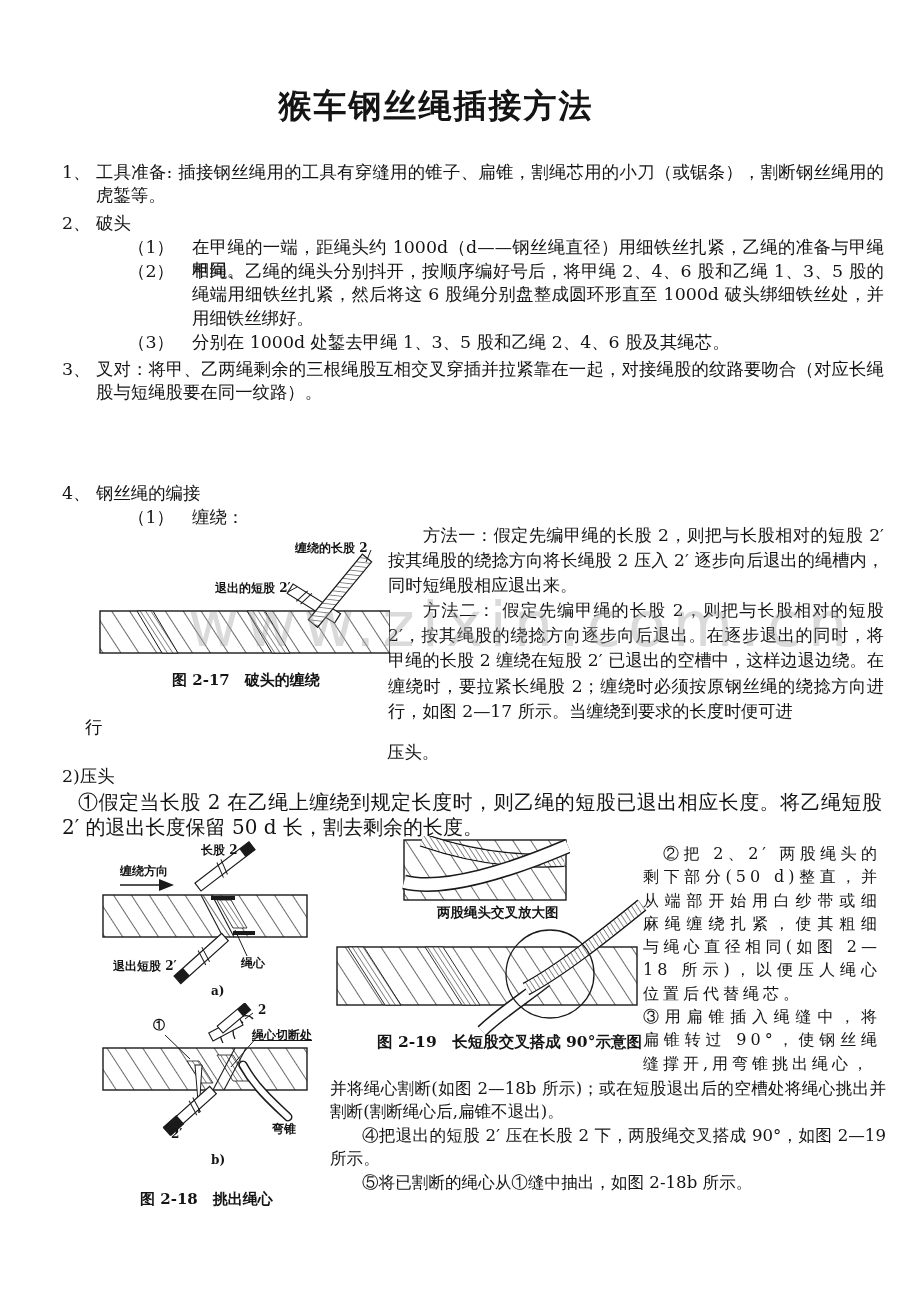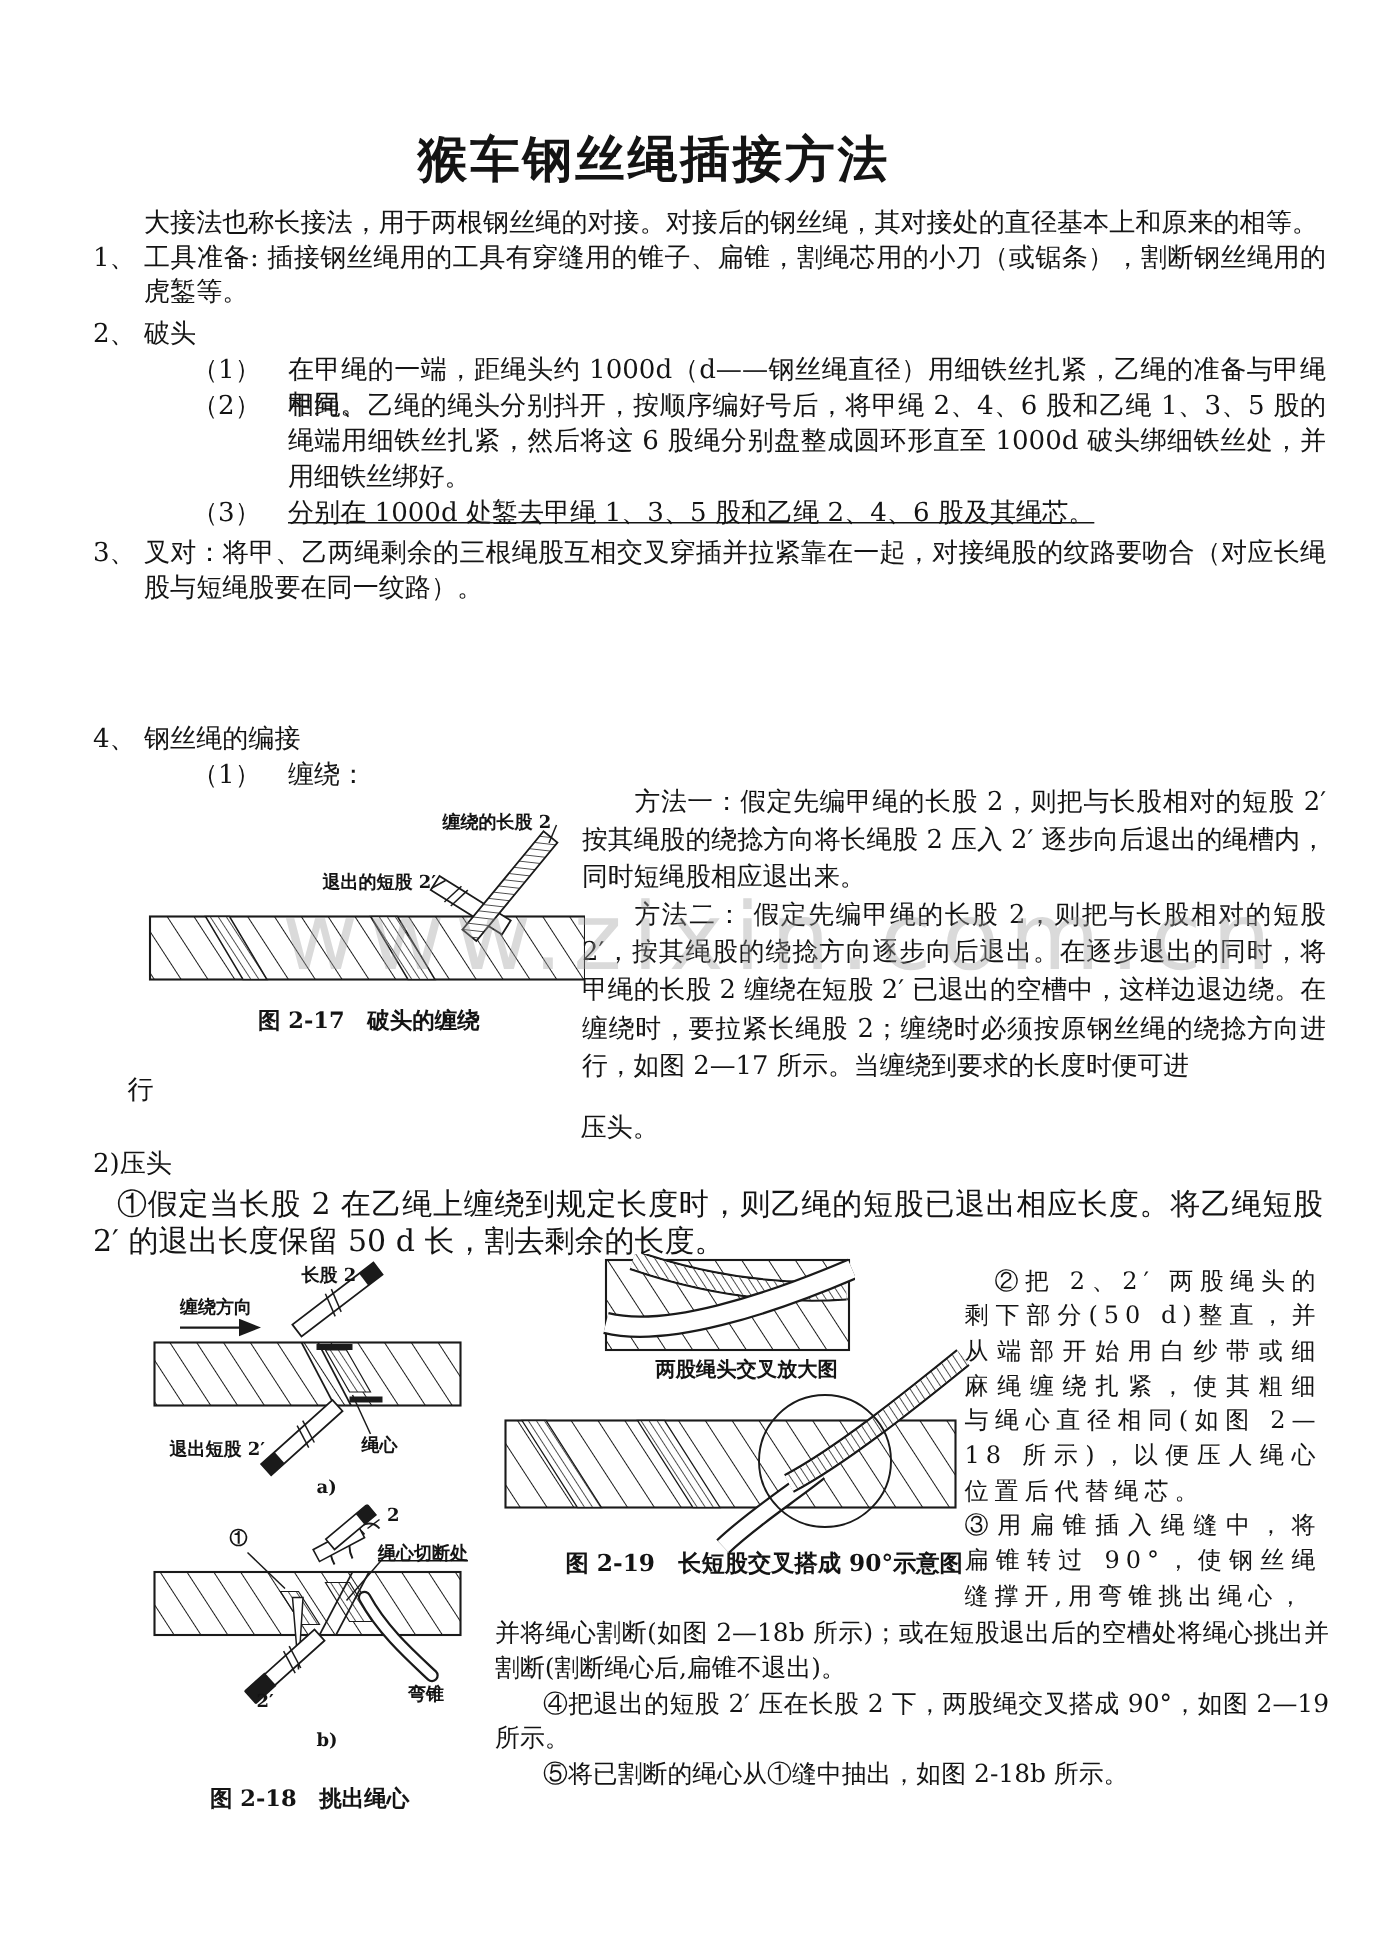--- a/index.html
+++ b/index.html
@@ -45,21 +45,20 @@
     </marker>
   </defs>
 </svg>
 
 <div class="page">
 
   <div class="watermark">www.zixin.com.cn</div>
 
   <div class="abs title" style="top:84px;left:0;">猴车钢丝绳插接方法</div>
 
-  <div class="abs body-txt" style="left:96px;top:138px;width:792px;">大接法也称长接法，用于两根钢丝绳的对接。对接后的钢丝绳，其对接处的直径基本上和原来的相等。</div>
 
   <div class="li body-txt" style="left:62px;top:161px;width:822px;">
     <span class="num">1、</span>
     <div style="margin-left:34px;">工具准备: 插接钢丝绳用的工具有穿缝用的锥子、扁锥，割绳芯用的小刀（或锯条），割断钢丝绳用的虎錾等。</div>
   </div>
 
   <div class="li body-txt" style="left:62px;top:212px;width:822px;">
     <span class="num">2、</span>
     <div style="margin-left:34px;">破头</div>
   </div>
@@ -69,21 +68,21 @@
     <div style="margin-left:64px;">在甲绳的一端，距绳头约 1000d（d——钢丝绳直径）用细铁丝扎紧，乙绳的准备与甲绳相同。</div>
   </div>
 
   <div class="li body-txt" style="left:128px;top:260px;width:756px;">
     <span class="num">（2）</span>
     <div style="margin-left:64px;">甲绳、乙绳的绳头分别抖开，按顺序编好号后，将甲绳 2、4、6 股和乙绳 1、3、5 股的绳端用细铁丝扎紧，然后将这 6 股绳分别盘整成圆环形直至 1000d 破头绑细铁丝处，并用细铁丝绑好。</div>
   </div>
 
   <div class="li body-txt" style="left:128px;top:331px;width:756px;">
     <span class="num">（3）</span>
-    <div style="margin-left:64px;text-decoration:underline;">分别在 1000d 处錾去甲绳 1、3、5 股和乙绳 2、4、6 股及其绳芯。</div>
+    <div style="margin-left:64px;">分别在 1000d 处錾去甲绳 1、3、5 股和乙绳 2、4、6 股及其绳芯。</div>
   </div>
 
   <div class="li body-txt" style="left:62px;top:358px;width:822px;">
     <span class="num">3、</span>
     <div style="margin-left:34px;">
       <div>叉对：将甲、乙两绳剩余的三根绳股互相交叉穿插并拉紧靠在一起，对接绳股的纹路要吻合（对应长绳股与短绳股要在同一纹路）。</div>
     </div>
   </div>
 
   <div class="li body-txt" style="left:62px;top:482px;width:822px;">

